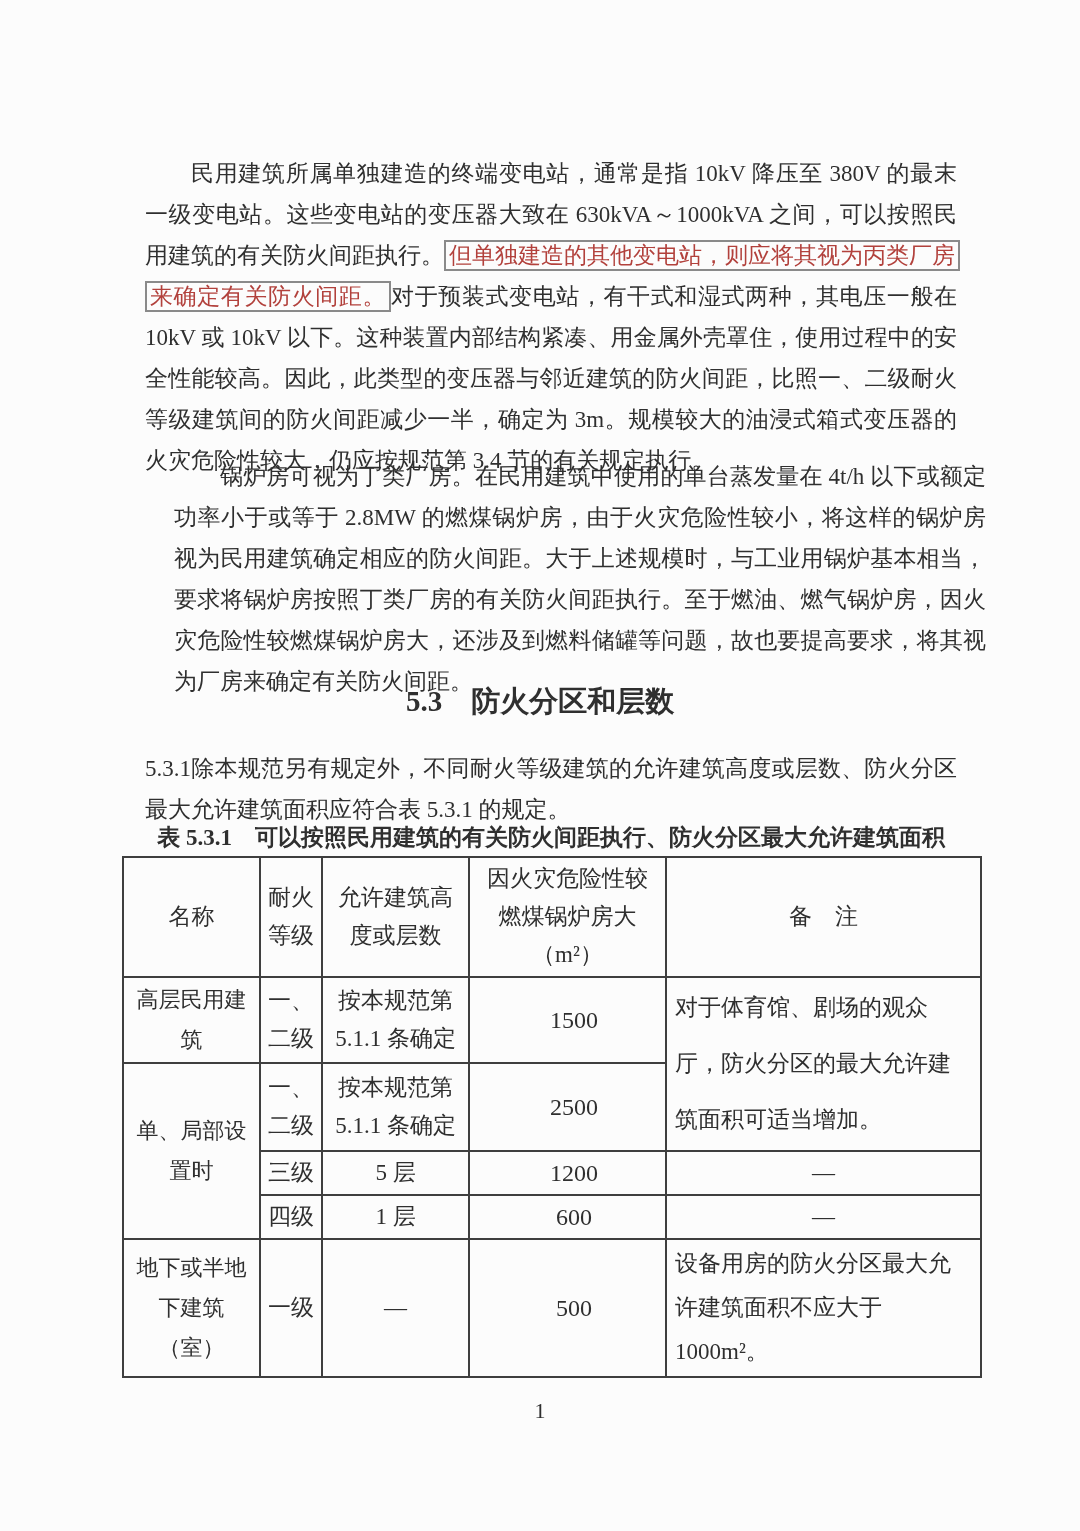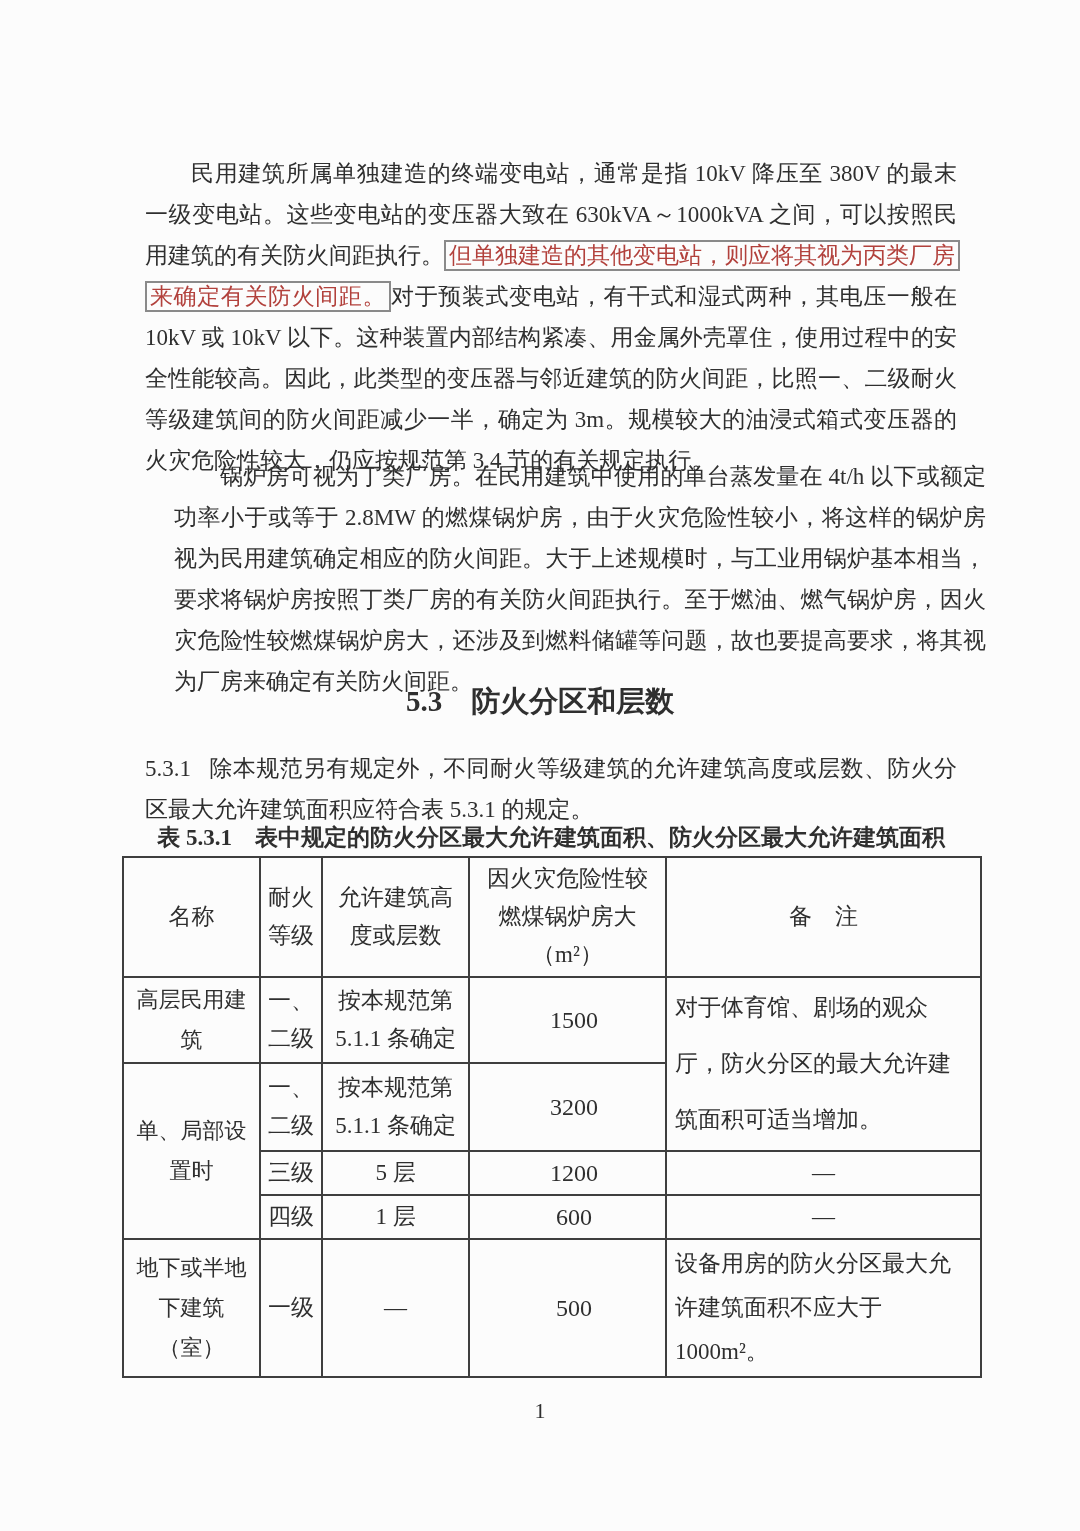--- a/index.html
+++ b/index.html
@@ -32,21 +32,21 @@
     top:682px; left:0; width:1080px;
     text-align:center;
     font-size:29px; font-weight:bold;
     margin:0;
   }
   .clause {
     top:748px; left:145px; width:812px;
     font-size:23px; line-height:41px;
     text-align:justify; margin:0;
   }
-  .clause-num { margin-right:18px; }
+  .clause-num { }
   .caption {
     top:822px; left:122px; width:858px;
     text-align:center;
     font-size:23px; font-weight:bold;
   }
   .tablewrap { top:856px; left:122px; }
   table {
     border-collapse:collapse;
     table-layout:fixed;
     width:858px;
@@ -91,21 +91,21 @@
 <div class="page">
 
   <p class="abs body-text p1"><span>民用建筑所属单独建造的终端变电站，通常是指 10kV 降压至 380V 的最末一级变电站。这些变电站的变压器大致在 630kVA～1000kVA 之间，可以按照民用建筑的有关防火间距执行。</span><span class="red-box">但单独建造的其他变电站，则应将其视为丙类厂房来确定有关防火间距。</span><span>对于预装式变电站，有干式和湿式两种，其电压一般在 10kV 或 10kV 以下。这种装置内部结构紧凑、用金属外壳罩住，使用过程中的安全性能较高。因此，此类型的变压器与邻近建筑的防火间距，比照一、二级耐火等级建筑间的防火间距减少一半，确定为 3m。规模较大的油浸式箱式变压器的火灾危险性较大，仍应按规范第 3.4 节的有关规定执行。</span></p>
 
   <p class="abs body-text p2">锅炉房可视为丁类厂房。在民用建筑中使用的单台蒸发量在 4t/h 以下或额定功率小于或等于 2.8MW 的燃煤锅炉房，由于火灾危险性较小，将这样的锅炉房视为民用建筑确定相应的防火间距。大于上述规模时，与工业用锅炉基本相当，要求将锅炉房按照丁类厂房的有关防火间距执行。至于燃油、燃气锅炉房，因火灾危险性较燃煤锅炉房大，还涉及到燃料储罐等问题，故也要提高要求，将其视为厂房来确定有关防火间距。</p>
 
   <h2 class="abs heading">5.3　防火分区和层数</h2>
 
   <p class="abs clause"><span class="clause-num">5.3.1</span><span>除本规范另有规定外，不同耐火等级建筑的允许建筑高度或层数、防火分区最大允许建筑面积应符合表 5.3.1 的规定。</span></p>
 
-  <div class="abs caption">表 5.3.1　表中规定的防火分区最大允许建筑面积、防火分区最大允许建筑面积</div>
+  <div class="abs caption">表 5.3.1　可以按照民用建筑的有关防火间距执行、防火分区最大允许建筑面积</div>
 
   <div class="abs tablewrap">
     <table>
       <colgroup>
         <col style="width:137px">
         <col style="width:62px">
         <col style="width:147px">
         <col style="width:197px">
         <col style="width:315px">
       </colgroup>
@@ -121,21 +121,21 @@
           <td class="namecell">高层民用建筑</td>
           <td>一、二级</td>
           <td>按本规范第 5.1.1 条确定</td>
           <td class="numcell">1500</td>
           <td class="remark remark-tall" rowspan="2">对于体育馆、剧场的观众厅，防火分区的最大允许建筑面积可适当增加。</td>
         </tr>
         <tr class="r2">
           <td class="namecell" rowspan="3">单、局部设置时</td>
           <td>一、二级</td>
           <td>按本规范第 5.1.1 条确定</td>
-          <td class="numcell">3200</td>
+          <td class="numcell">2500</td>
         </tr>
         <tr class="r3">
           <td>三级</td>
           <td>5 层</td>
           <td class="numcell">1200</td>
           <td>—</td>
         </tr>
         <tr class="r4">
           <td>四级</td>
           <td>1 层</td>

